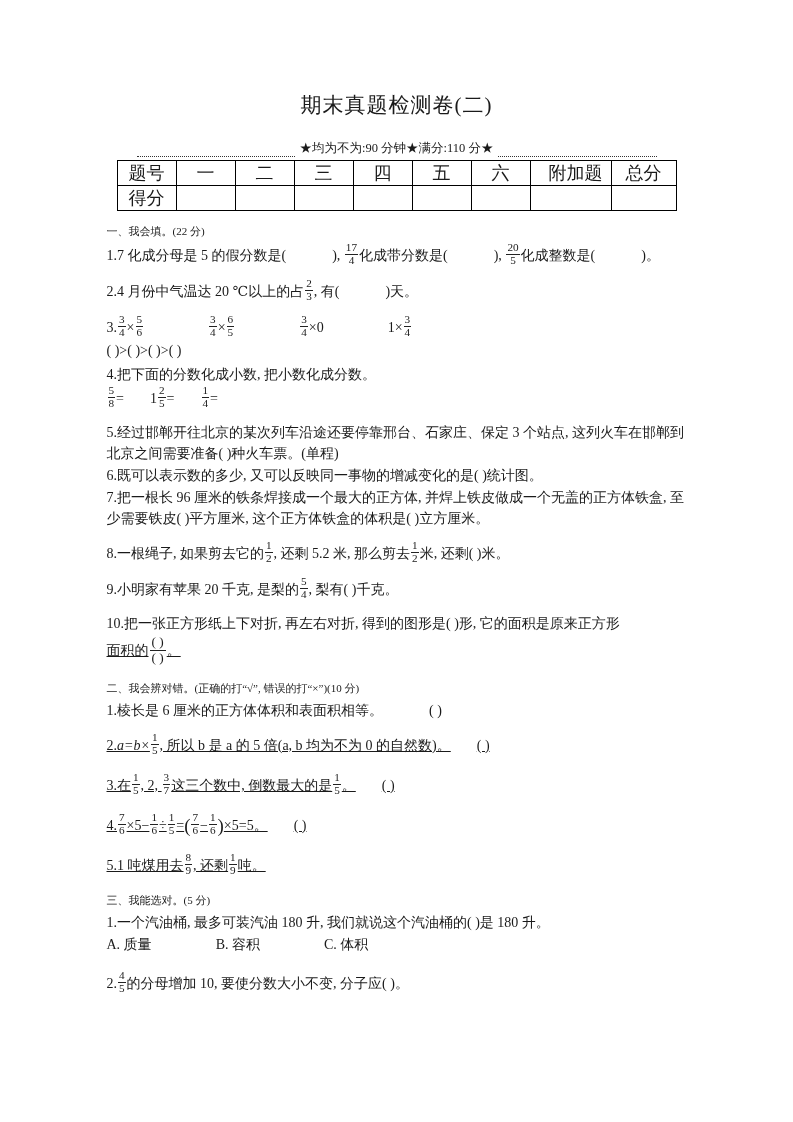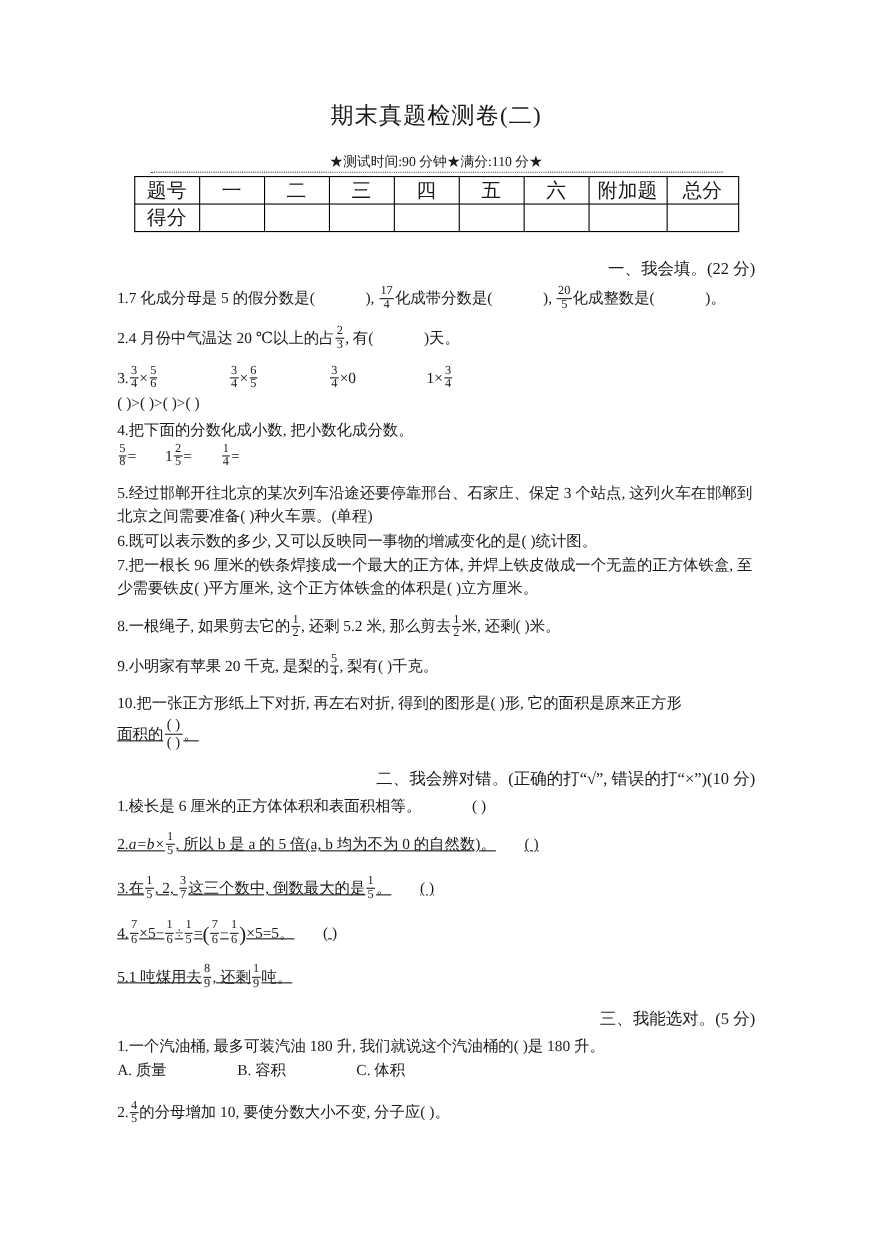--- a/index.html
+++ b/index.html
@@ -70,35 +70,34 @@
   table.score-table td {
     border: 1px solid #000;
     height: 21px;
     text-align: center;
     vertical-align: middle;
     font-size: 18px;
     padding: 0;
   }
   table.score-table td.label-col { width: 58px; }
   table.score-table td.num-col { width: 58px; }
-  table.score-table td.extra-col { width: 70px; }
+  table.score-table td.extra-col { width: 70px; padding-left: 10px; }
   table.score-table td.total-col { width: 64px; }
 
   
   .content {
     width: 580px;
     margin: 0 auto;
     padding-top: 8px;
     font-size: 12.6px;
     line-height: 1.32;
   }
   .sec-head {
-    margin: 17px 0 4px 0;
-    font-size: 15px;
-    text-align: right;
+    margin: 5px 0 4px 0;
+    font-size: 11px;
   }
   .q {
     margin: 0 0 3px 0;
     font-size: 14px;
     line-height: 1.5;
   }
   .q.loose { margin-bottom: 12px; }
   .q.loose2 { margin-bottom: 16px; text-decoration: underline; }
   .q.tight { margin-bottom: 1px; }
 
@@ -160,21 +159,21 @@
 </style>
 </head>
 <body>
 
 <div class="page">
 
   <h1 class="doc-title">期末真题检测卷(二)</h1>
 
   <div class="subtitle-wrap">
     <div class="subtitle-rule"></div>
-    <span class="subtitle-text">★测试时间:90 分钟★满分:110 分★</span>
+    <span class="subtitle-text">★均为不为:90 分钟★满分:110 分★</span>
   </div>
 
   <table class="score-table">
     <tbody>
         <tr>
       <td class="label-col">题号</td>
       <td class="num-col">一</td>
       <td class="num-col">二</td>
       <td class="num-col">三</td>
       <td class="num-col">四</td>

